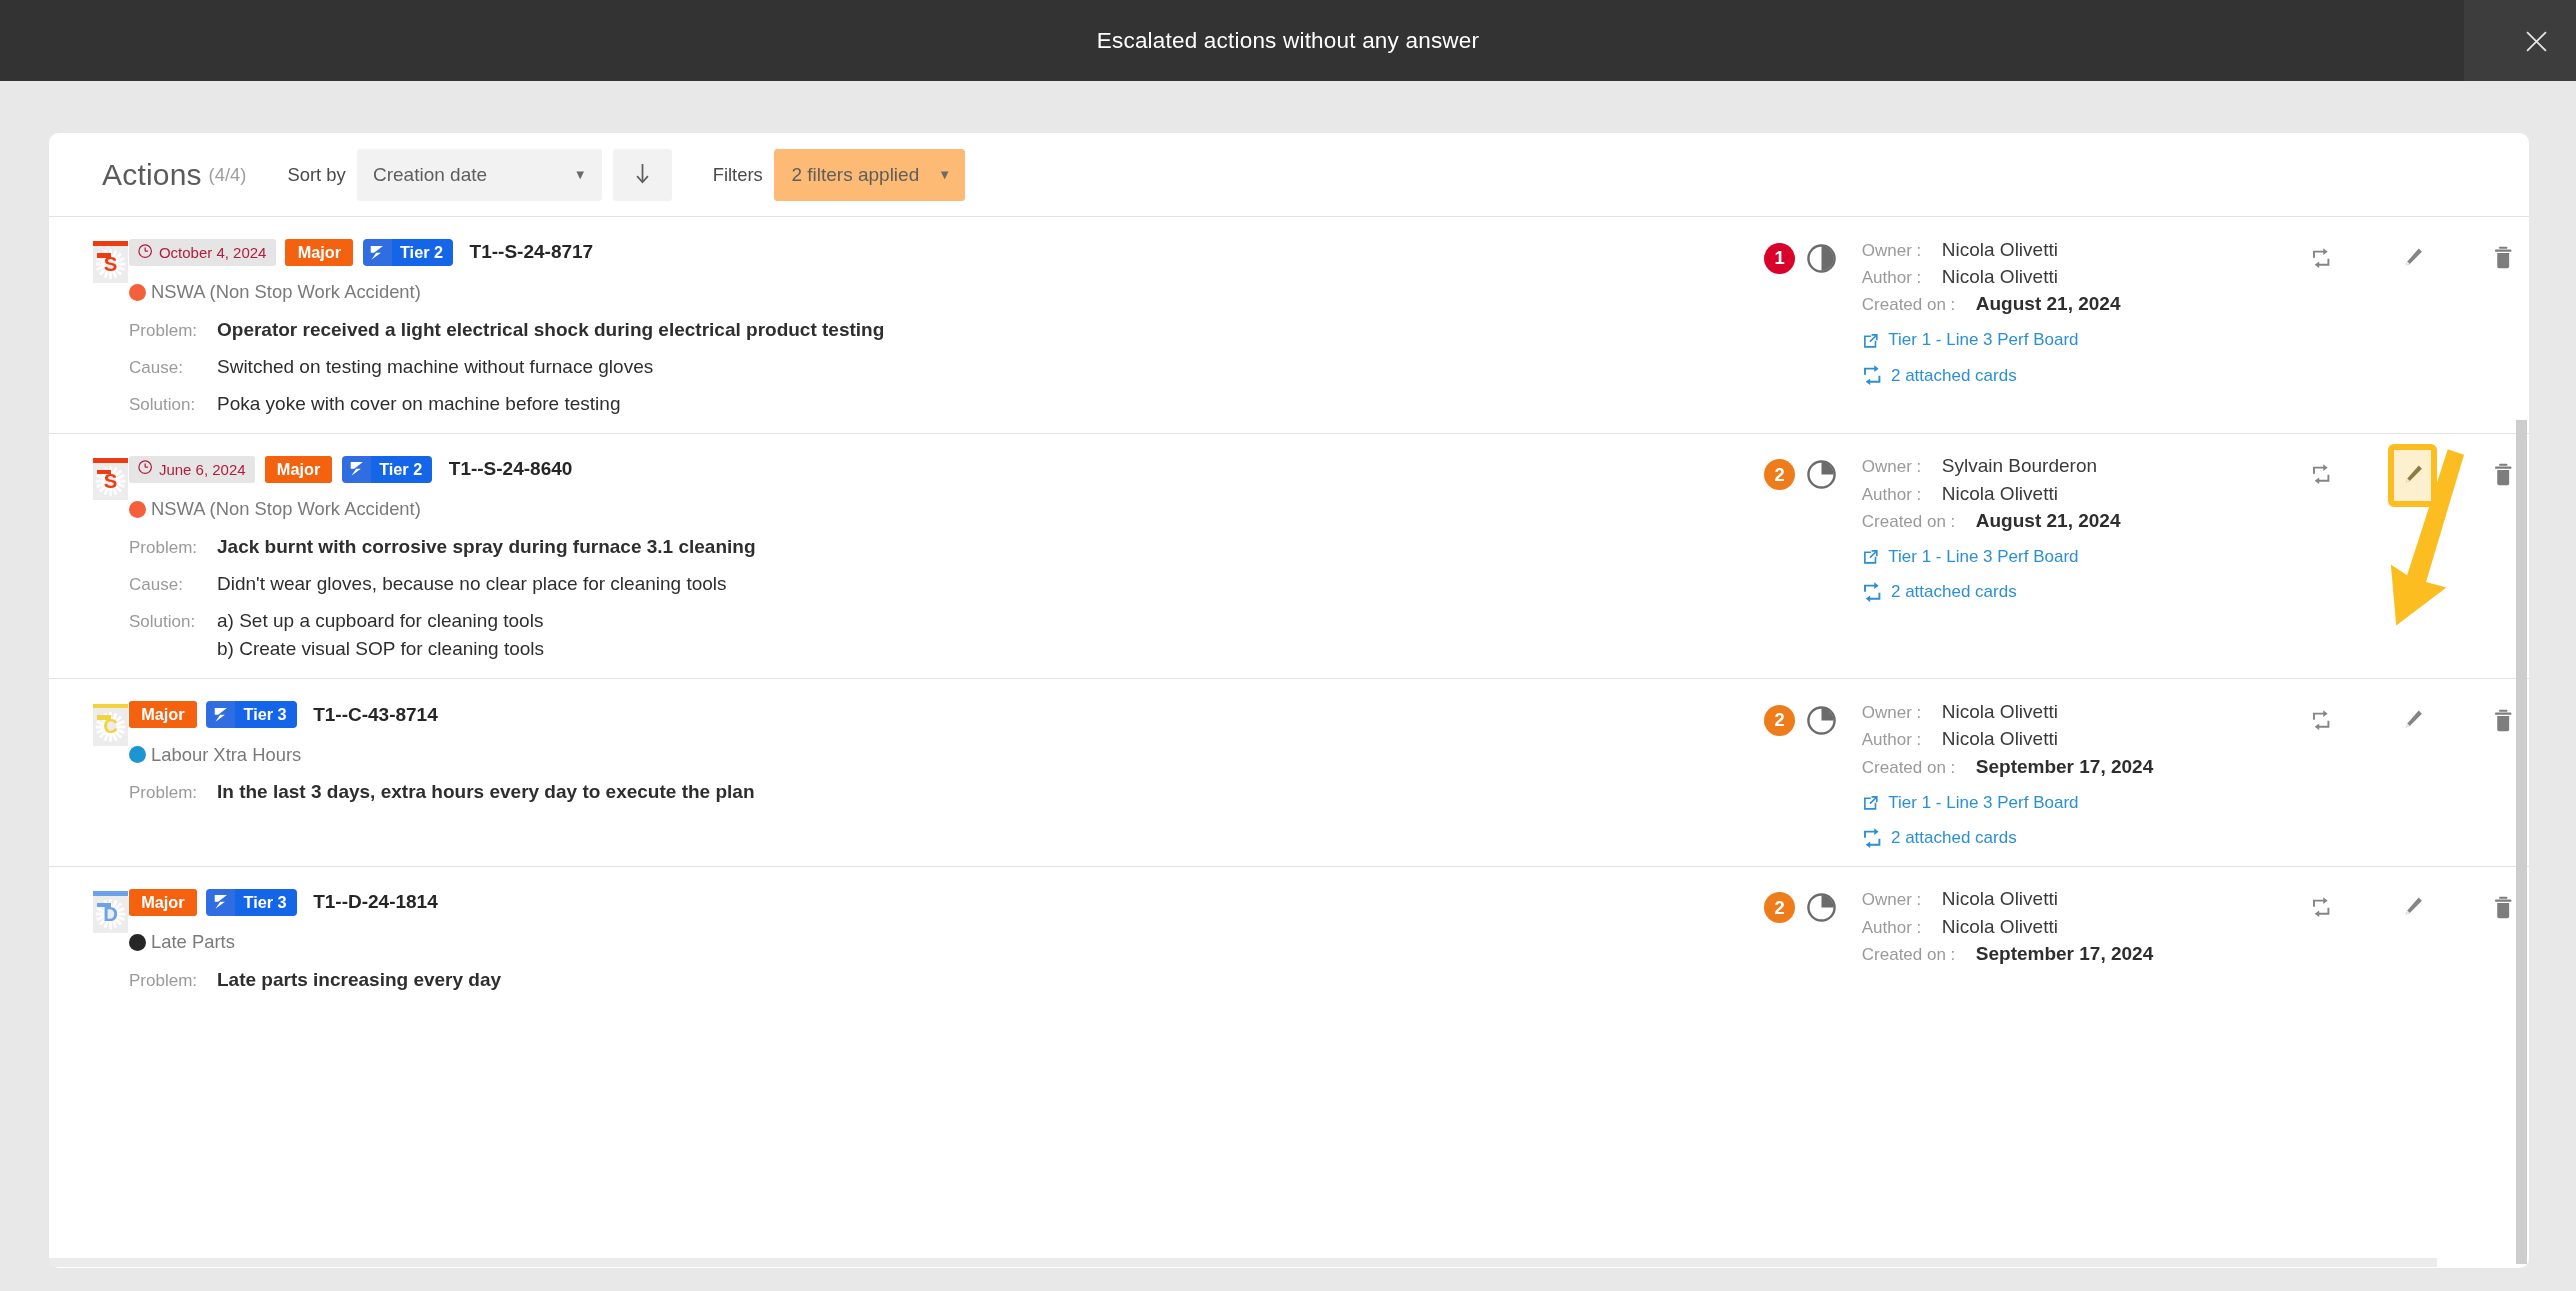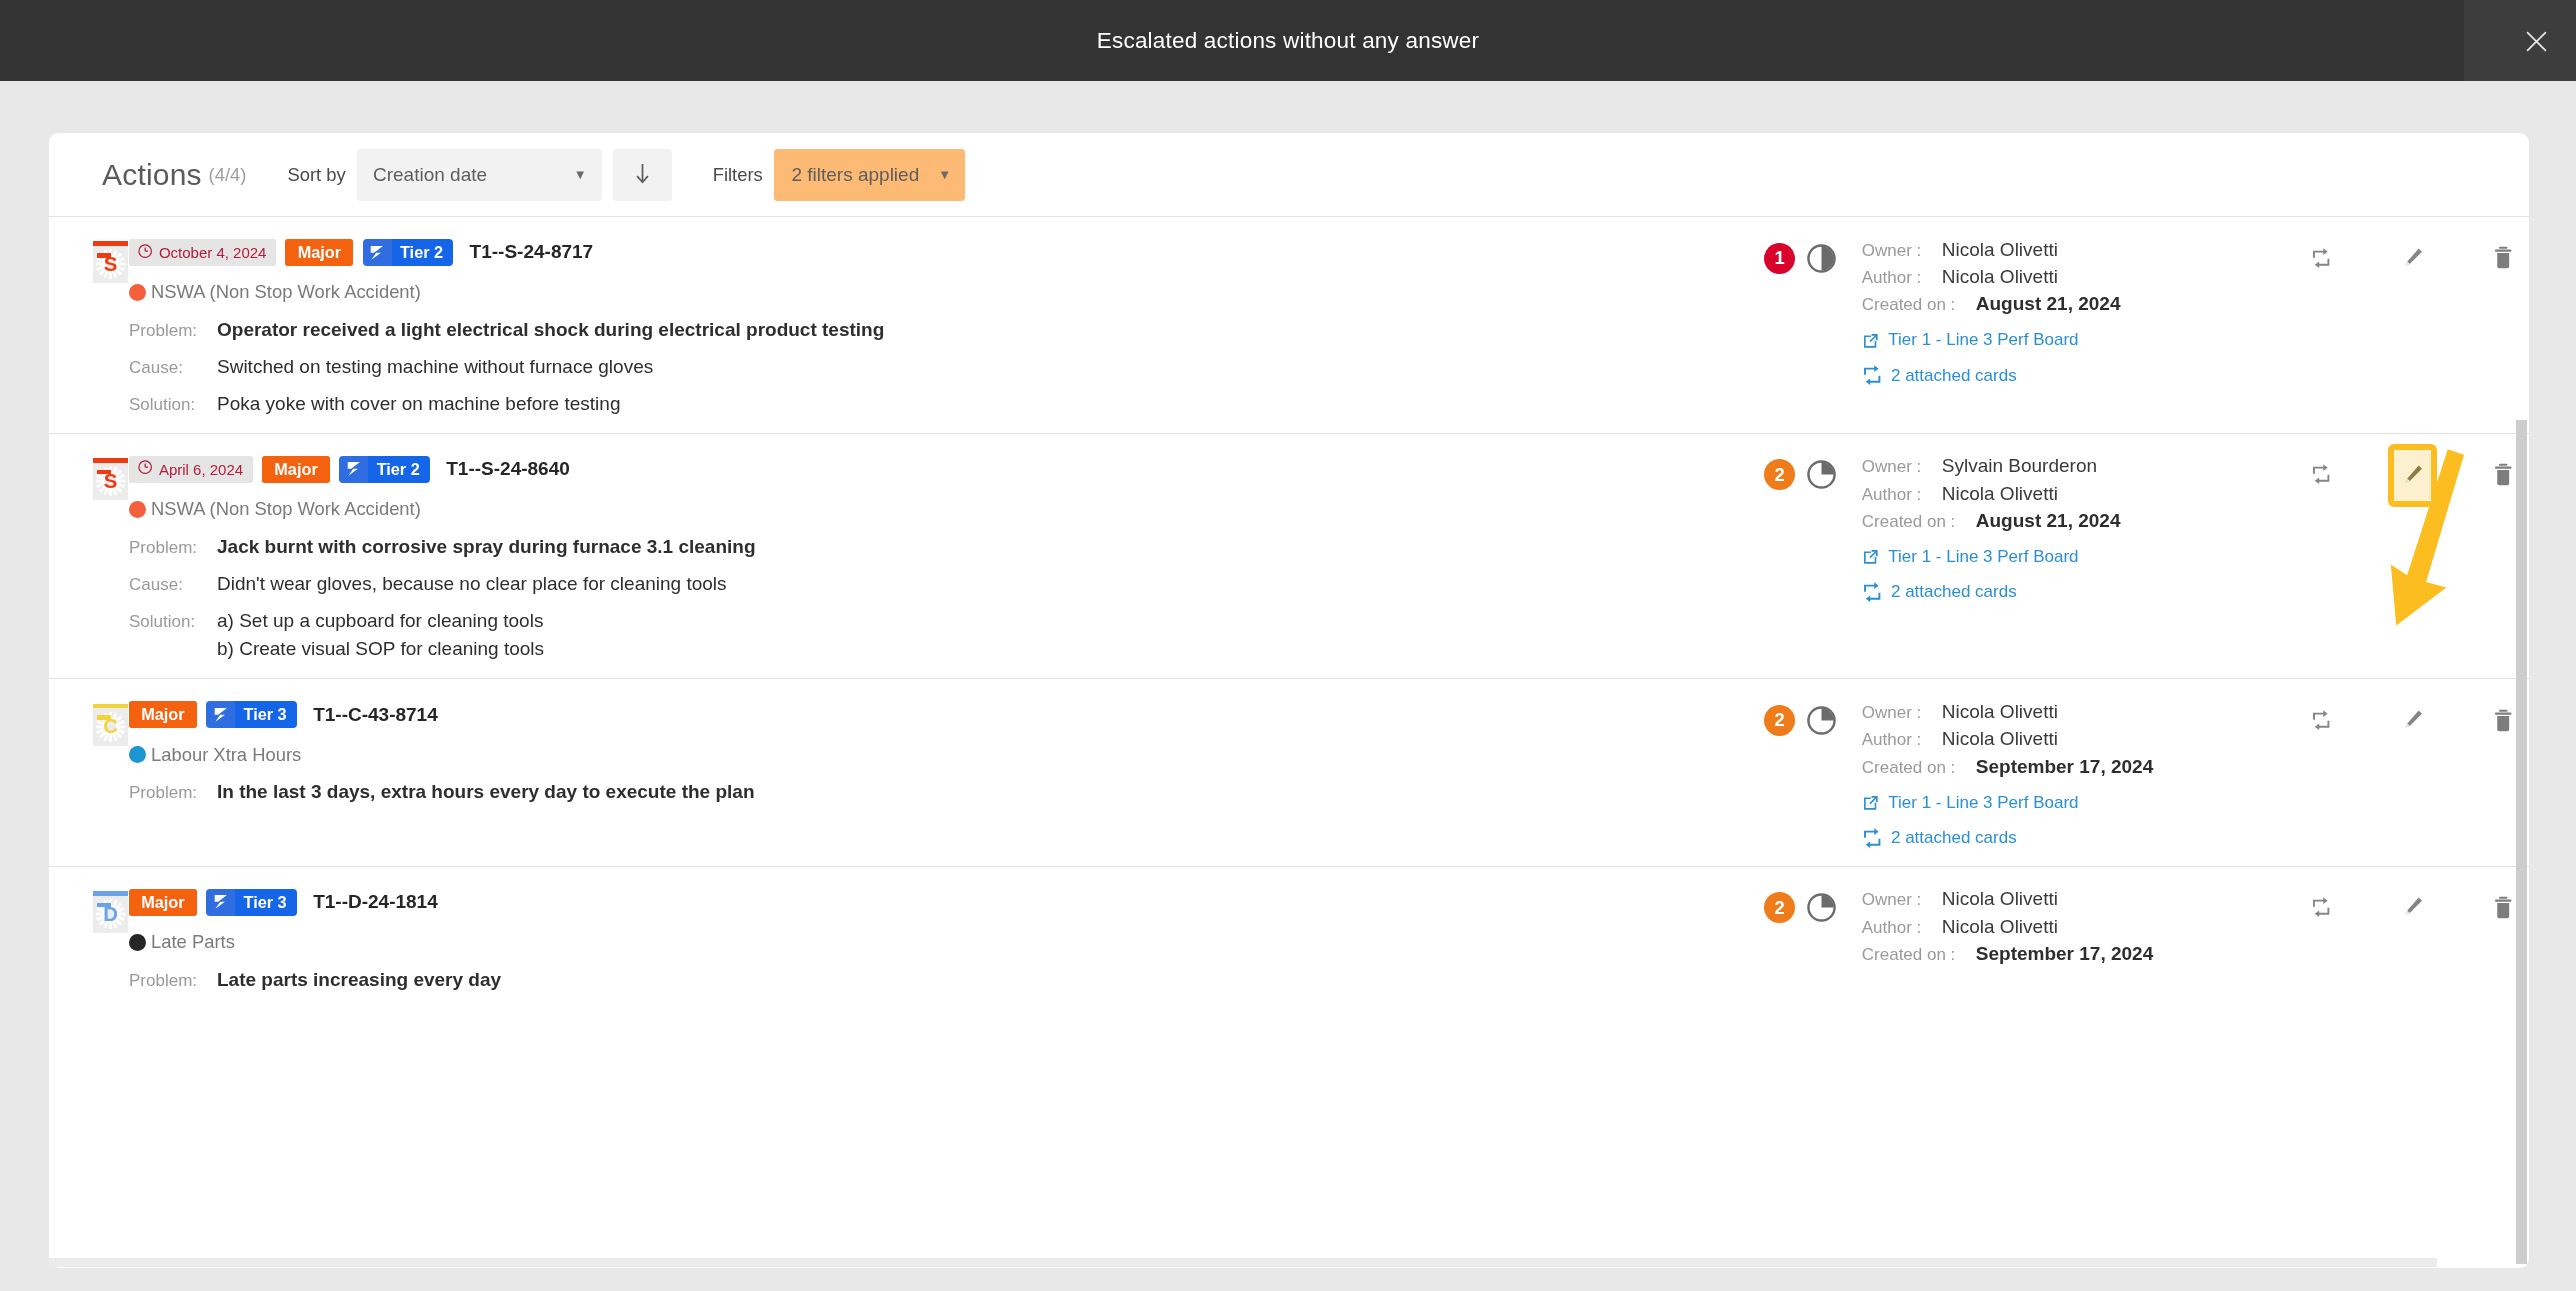--- a/index.html
+++ b/index.html
@@ -473,21 +473,21 @@
             </div>
           </div>
           <div class="content-col">
             <div class="badge-line">
               <div class="date-chip">
                 <span><svg width="16.3" height="16.3" viewBox="0 0 24 24">
                     <circle cx="12" cy="12" r="9.2" fill="none" stroke="#b41c3d" stroke-width="1.8"></circle>
                     <line x1="12" y1="6.5" x2="12" y2="12" stroke="#b41c3d" stroke-width="1.8"></line>
                     <line x1="12" y1="12" x2="16.2" y2="12" stroke="#b41c3d" stroke-width="1.8"></line>
                   </svg></span>
-                <span>April 6, 2024</span>
+                <span>June 6, 2024</span>
               </div>
               <div class="sev-chip">Major</div>
               <div class="tier-chip">
                 <div class="tier-ico">
                   <svg width="17.7" height="17.7" viewBox="0 0 26 26">
                     <path d="M4 3 L22 3 L9 13 L19 13 L5 23 L12 13 L4 13 Z" fill="#ffffff"></path>
                   </svg>
                 </div>
                 <div class="tier-txt">Tier 2</div>
               </div>

